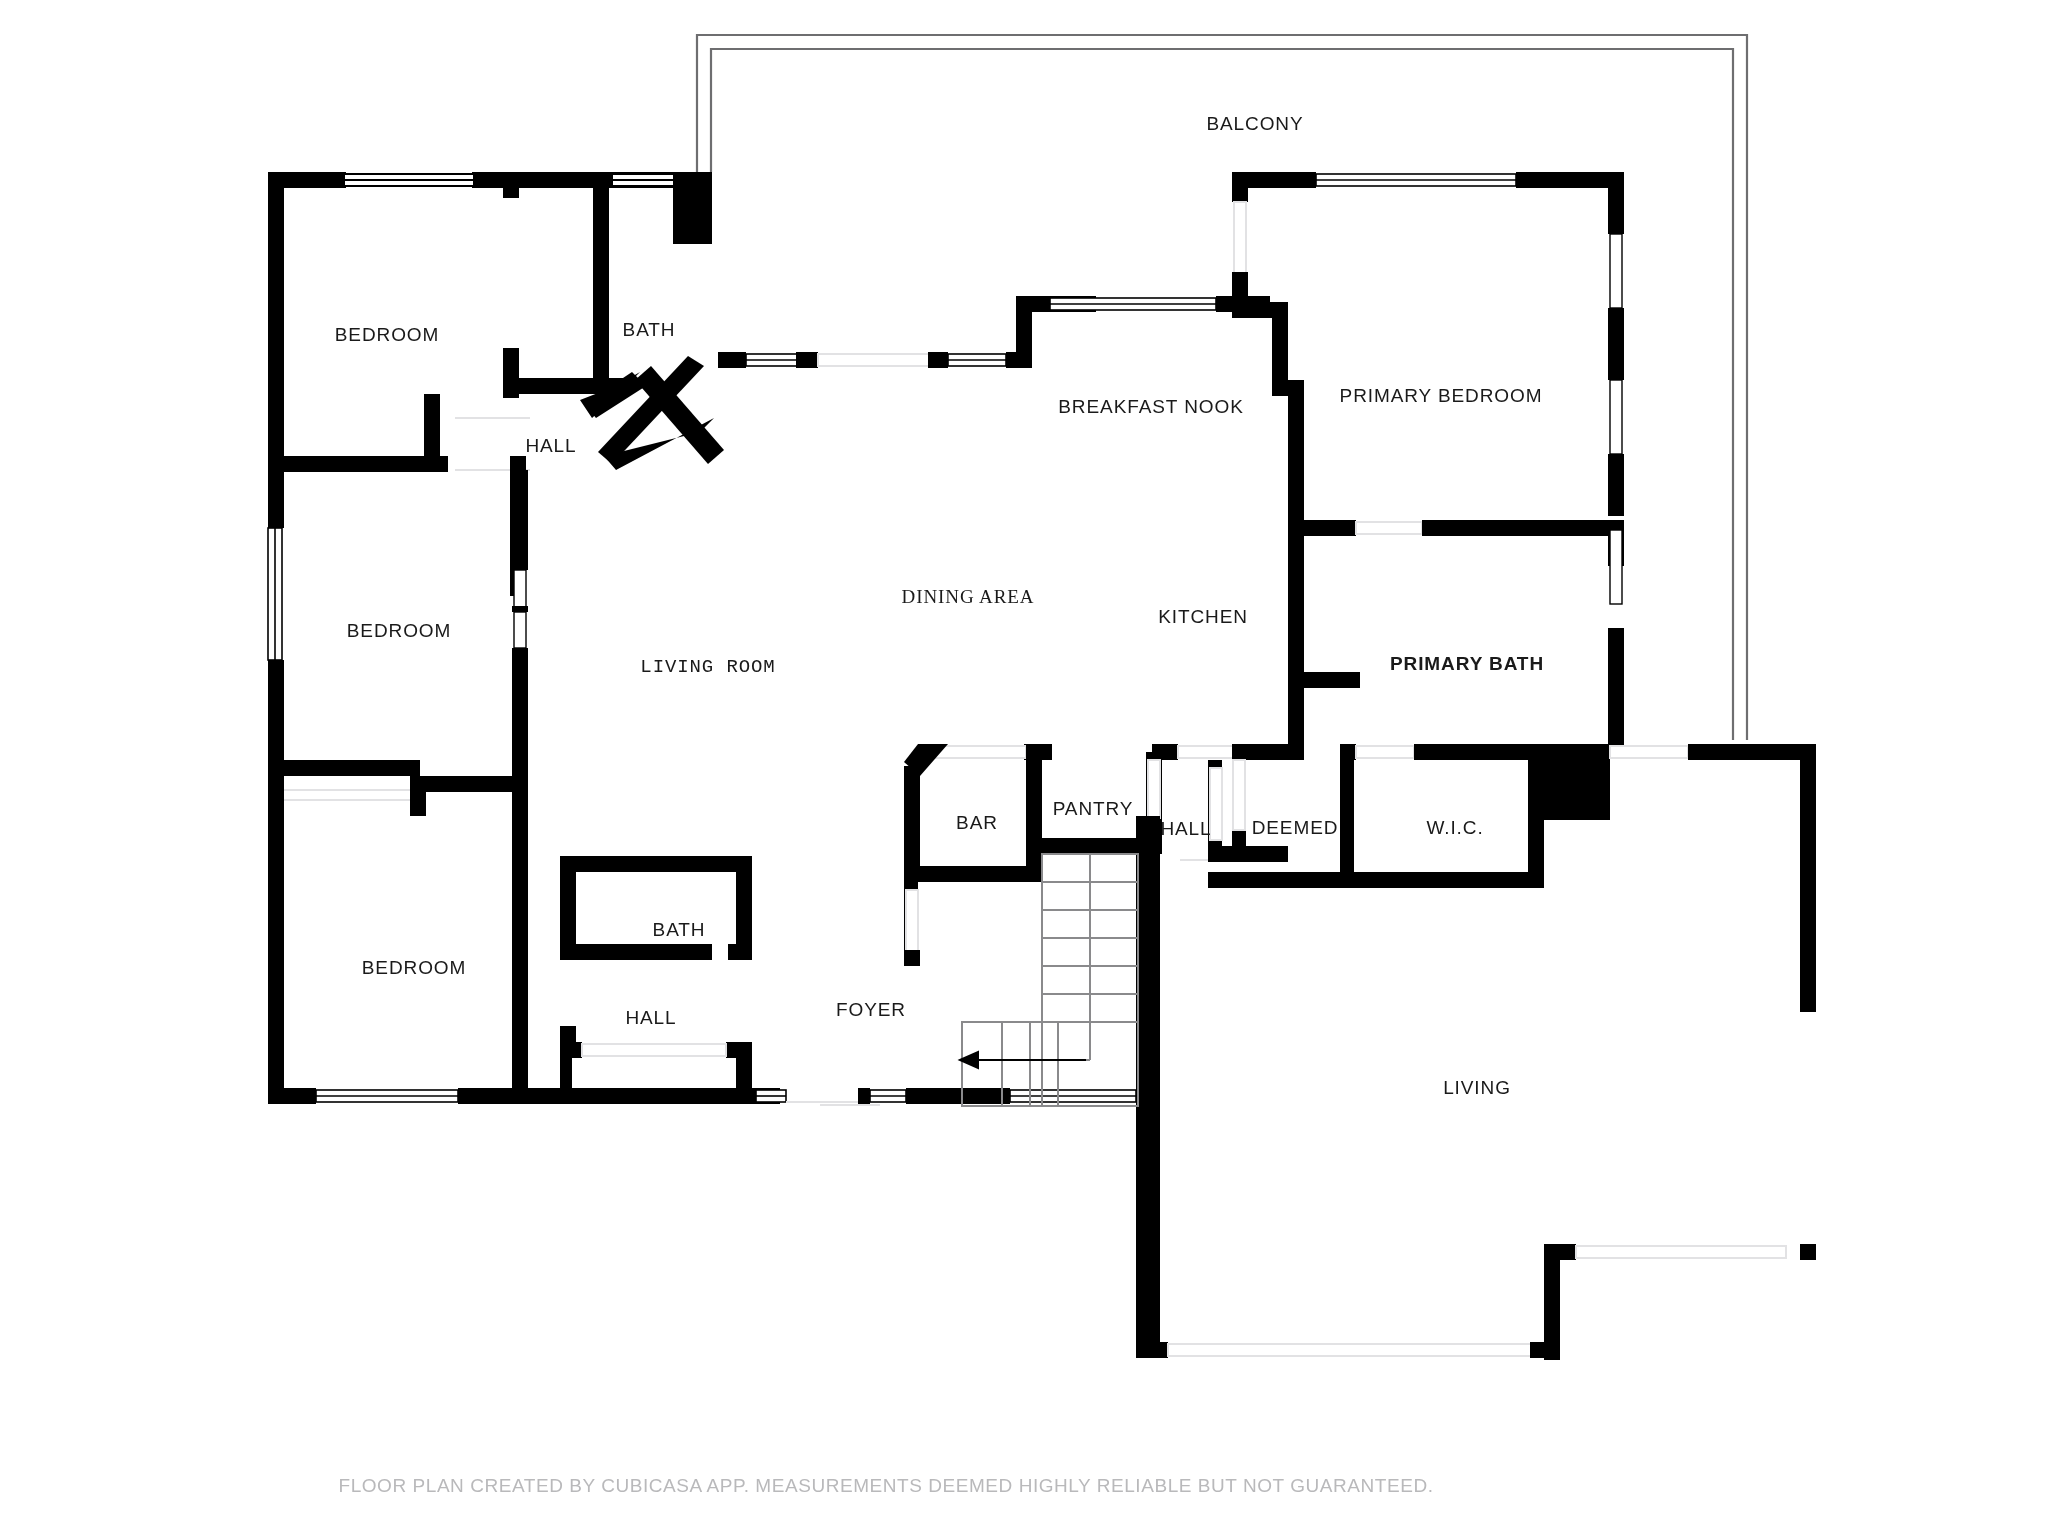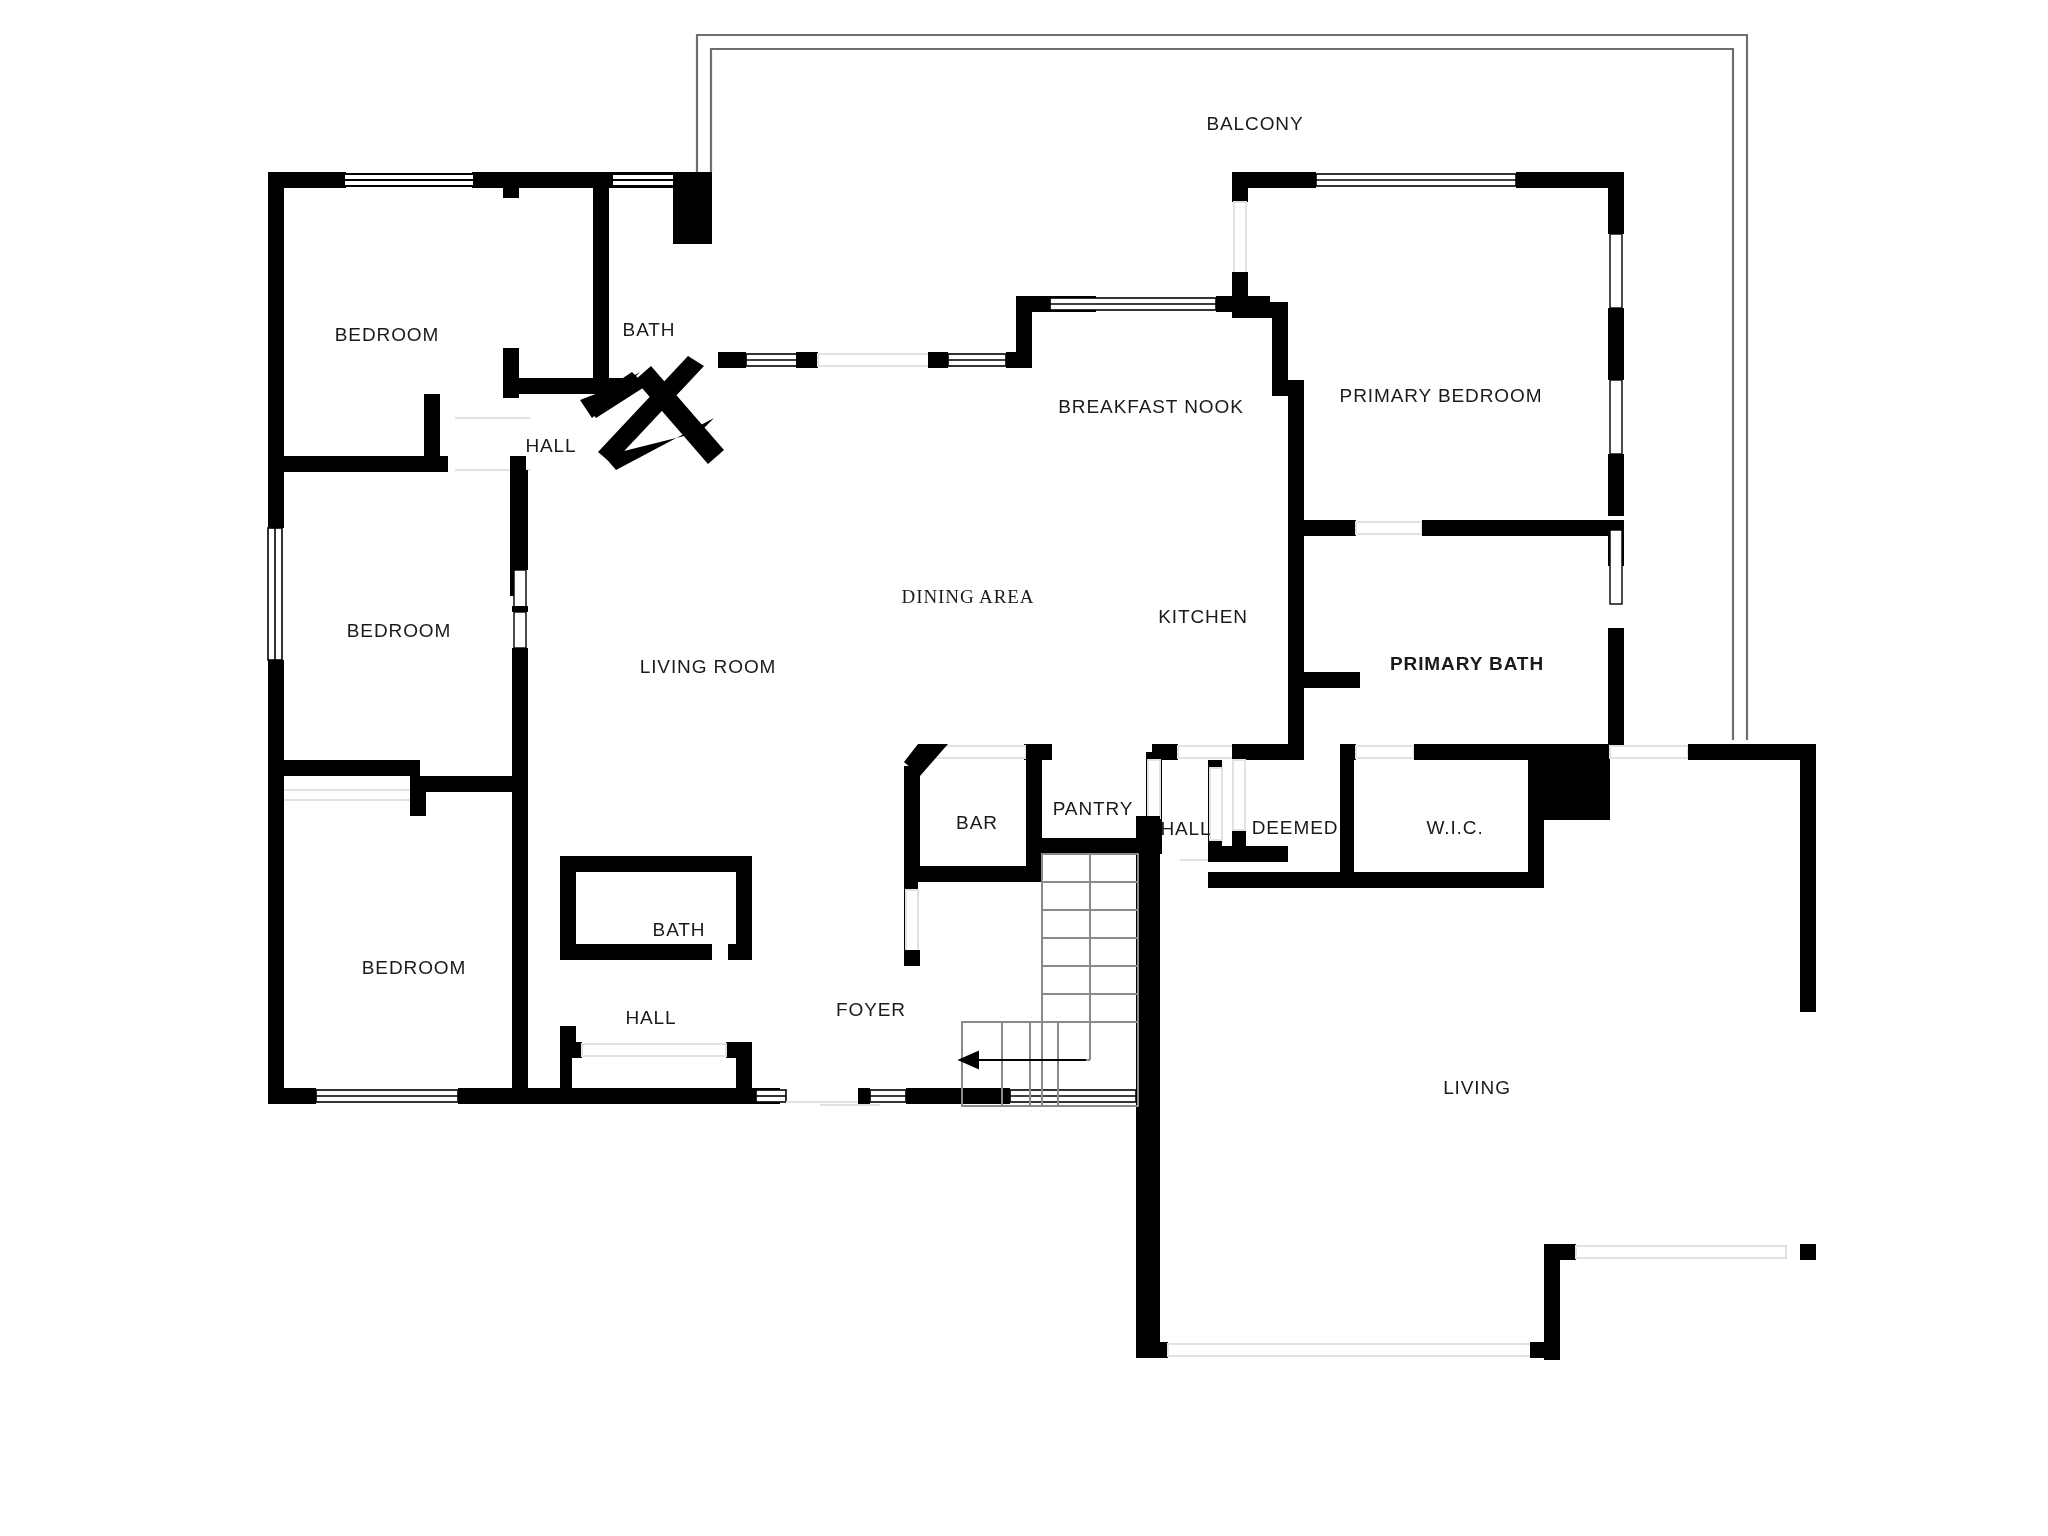--- a/index.html
+++ b/index.html
@@ -360,27 +360,28 @@
 
   <div class="room-label" style="left:1255px;top:124px;">BALCONY</div>
   <div class="room-label" style="left:387px;top:335px;">BEDROOM</div>
   <div class="room-label" style="left:649px;top:330px;">BATH</div>
   <div class="room-label" style="left:551px;top:446px;">HALL</div>
   <div class="room-label" style="left:1441px;top:364px;margin-top:32px;">PRIMARY BEDROOM</div>
   <div class="room-label" style="left:1151px;top:407px;">BREAKFAST NOOK</div>
   <div class="room-label" style="left:968px;top:597px;font-family:Liberation Serif, serif;">DINING AREA</div>
   <div class="room-label" style="left:1203px;top:617px;">KITCHEN</div>
   <div class="room-label" style="left:399px;top:631px;">BEDROOM</div>
-  <div class="room-label" style="left:708px;top:667px;">LIVING ROOM</div>
+  <div class="room-label" style="left:708px;top:667px;font-family:Liberation Mono, monospace;">LIVING ROOM</div>
   <div class="room-label" style="left:1467px;top:664px;font-weight:bold;">PRIMARY BATH</div>
   <div class="room-label" style="left:977px;top:823px;text-align:right;">BAR</div>
   <div class="room-label" style="left:1093px;top:809px;">PANTRY</div>
   <div class="room-label" style="left:1186px;top:829px;">HALL</div>
   <div class="room-label" style="left:1295px;top:828px;">DEEMED</div>
   <div class="room-label" style="left:1455px;top:828px;">W.I.C.</div>
   <div class="room-label" style="left:414px;top:968px;">BEDROOM</div>
   <div class="room-label" style="left:679px;top:930px;">BATH</div>
   <div class="room-label" style="left:651px;top:1018px;">HALL</div>
   <div class="room-label" style="left:871px;top:1010px;">FOYER</div>
   <div class="room-label" style="left:1477px;top:1088px;">LIVING</div>
 
+  <div class="footer-note">FLOOR PLAN CREATED BY CUBICASA APP. MEASUREMENTS DEEMED HIGHLY RELIABLE BUT NOT GUARANTEED.</div>
 
 </div>
 
 </body></html>

